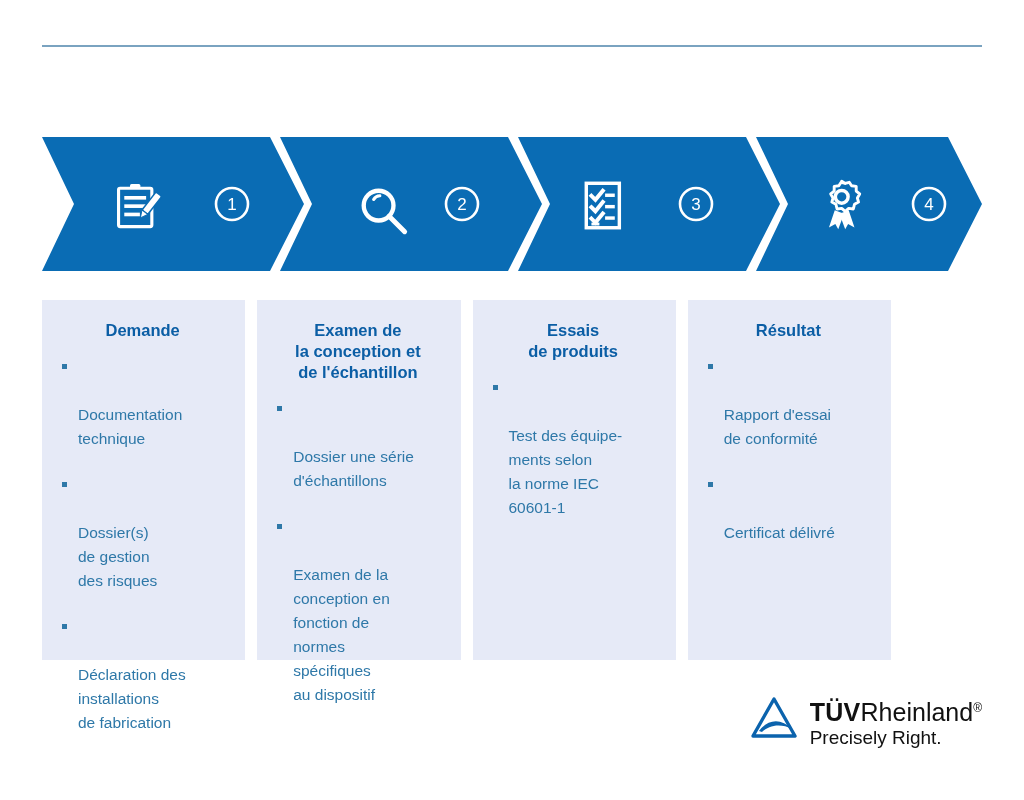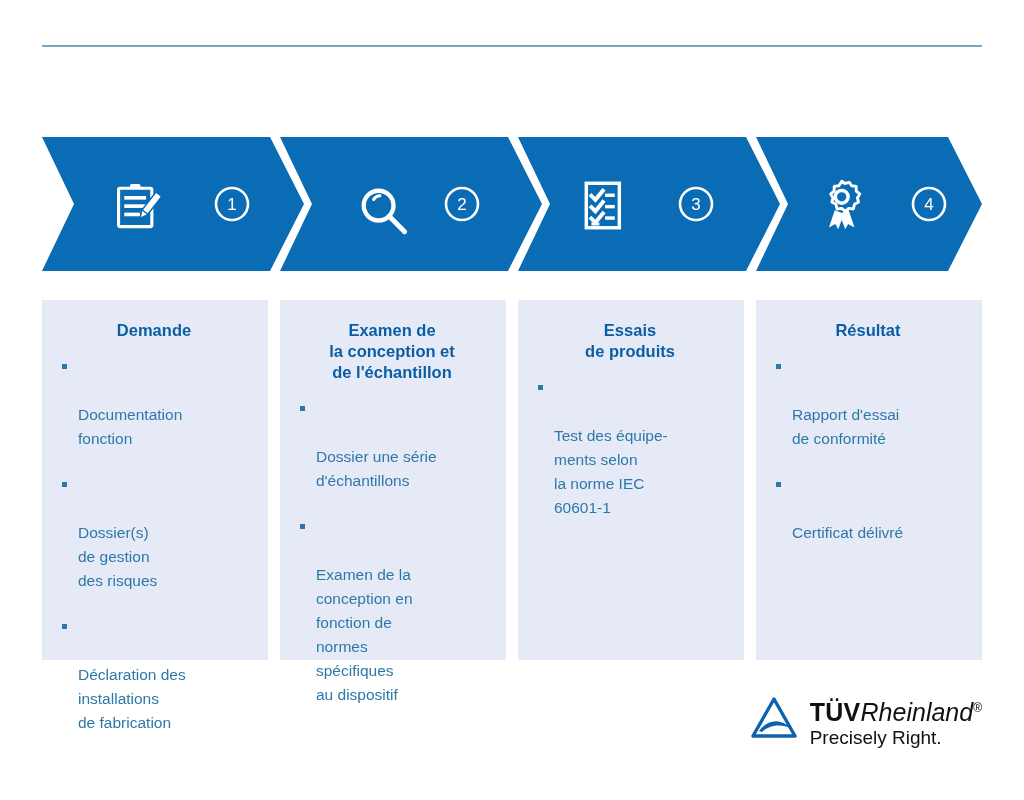--- a/index.html
+++ b/index.html
@@ -48,21 +48,21 @@
   }
   .chevron-band svg {
     display: block;
   }
 
   
   .cards {
     position: absolute;
     left: 42px;
     top: 300px;
-    width: 940px;
+    width: 849px;
     height: 360px;
     display: flex;
     gap: 12px;
   }
   .card {
     background: #e6eaf7;
     width: 229px;
     box-sizing: border-box;
     padding: 20px 20px 18px 18px;
   }
@@ -123,21 +123,20 @@
     line-height: 28px;
     color: #111111;
     white-space: nowrap;
   }
   .logo-tuv {
     font-weight: bold;
     letter-spacing: 0.3px;
   }
   .logo-rheinland {
     font-weight: normal;
-    font-style: italic;
   }
   .logo-reg {
     font-size: 12px;
     vertical-align: super;
     font-weight: normal;
   }
   .logo-tagline {
     font-size: 19px;
     line-height: 20px;
     color: #111111;
@@ -249,21 +248,21 @@
 </div>
 
 <div class="cards">
 
   <div class="card">
     <div class="card-title">Demande</div>
     <ul class="card-list">
       <li>
         <span class="bullet-square"></span>
         <span>Documentation
-fonction</span>
+technique</span>
       </li>
       <li>
         <span class="bullet-square"></span>
         <span>Dossier(s)
 de gestion
 des risques</span>
       </li>
       <li>
         <span class="bullet-square"></span>
         <span>Déclaration des

